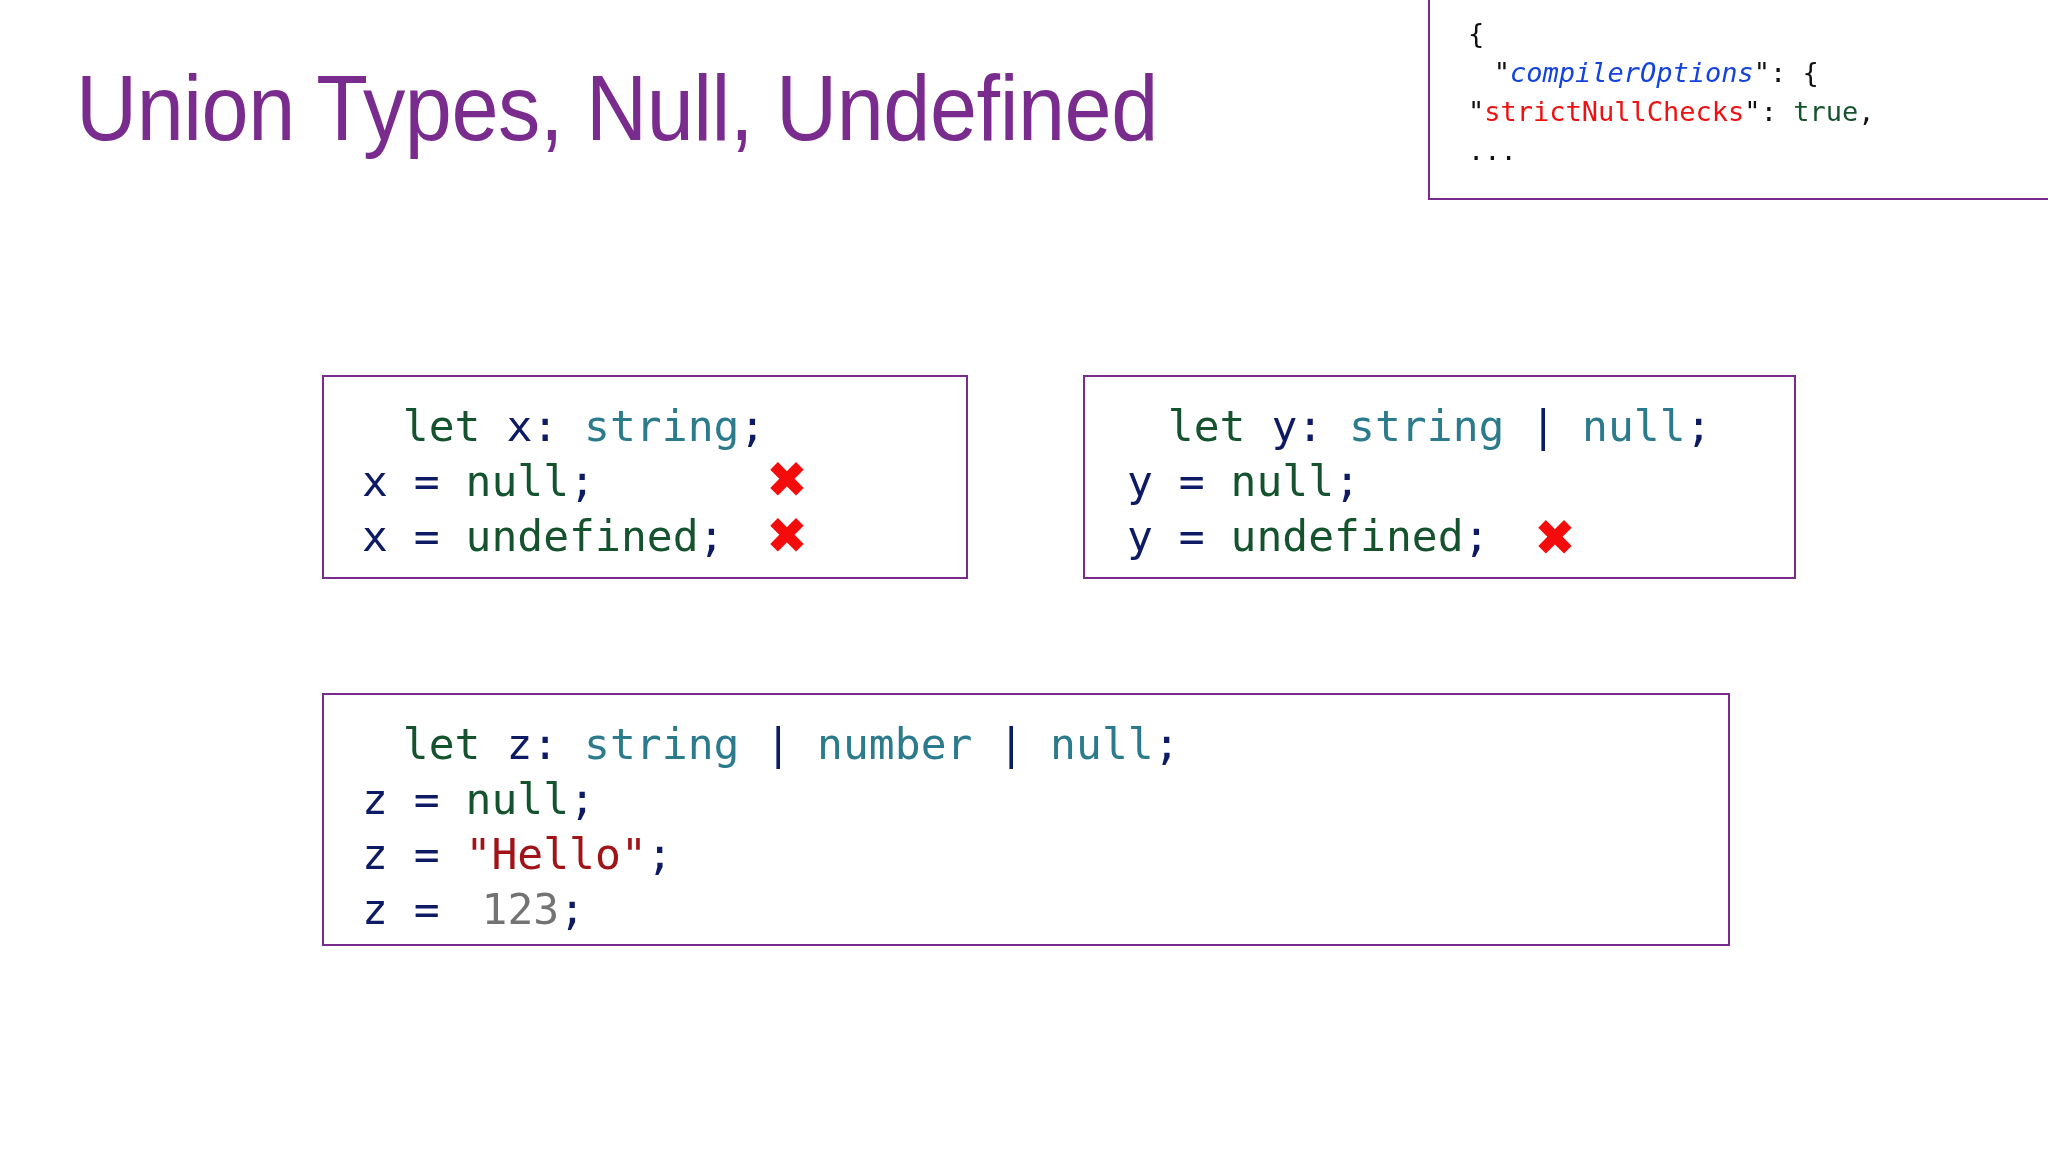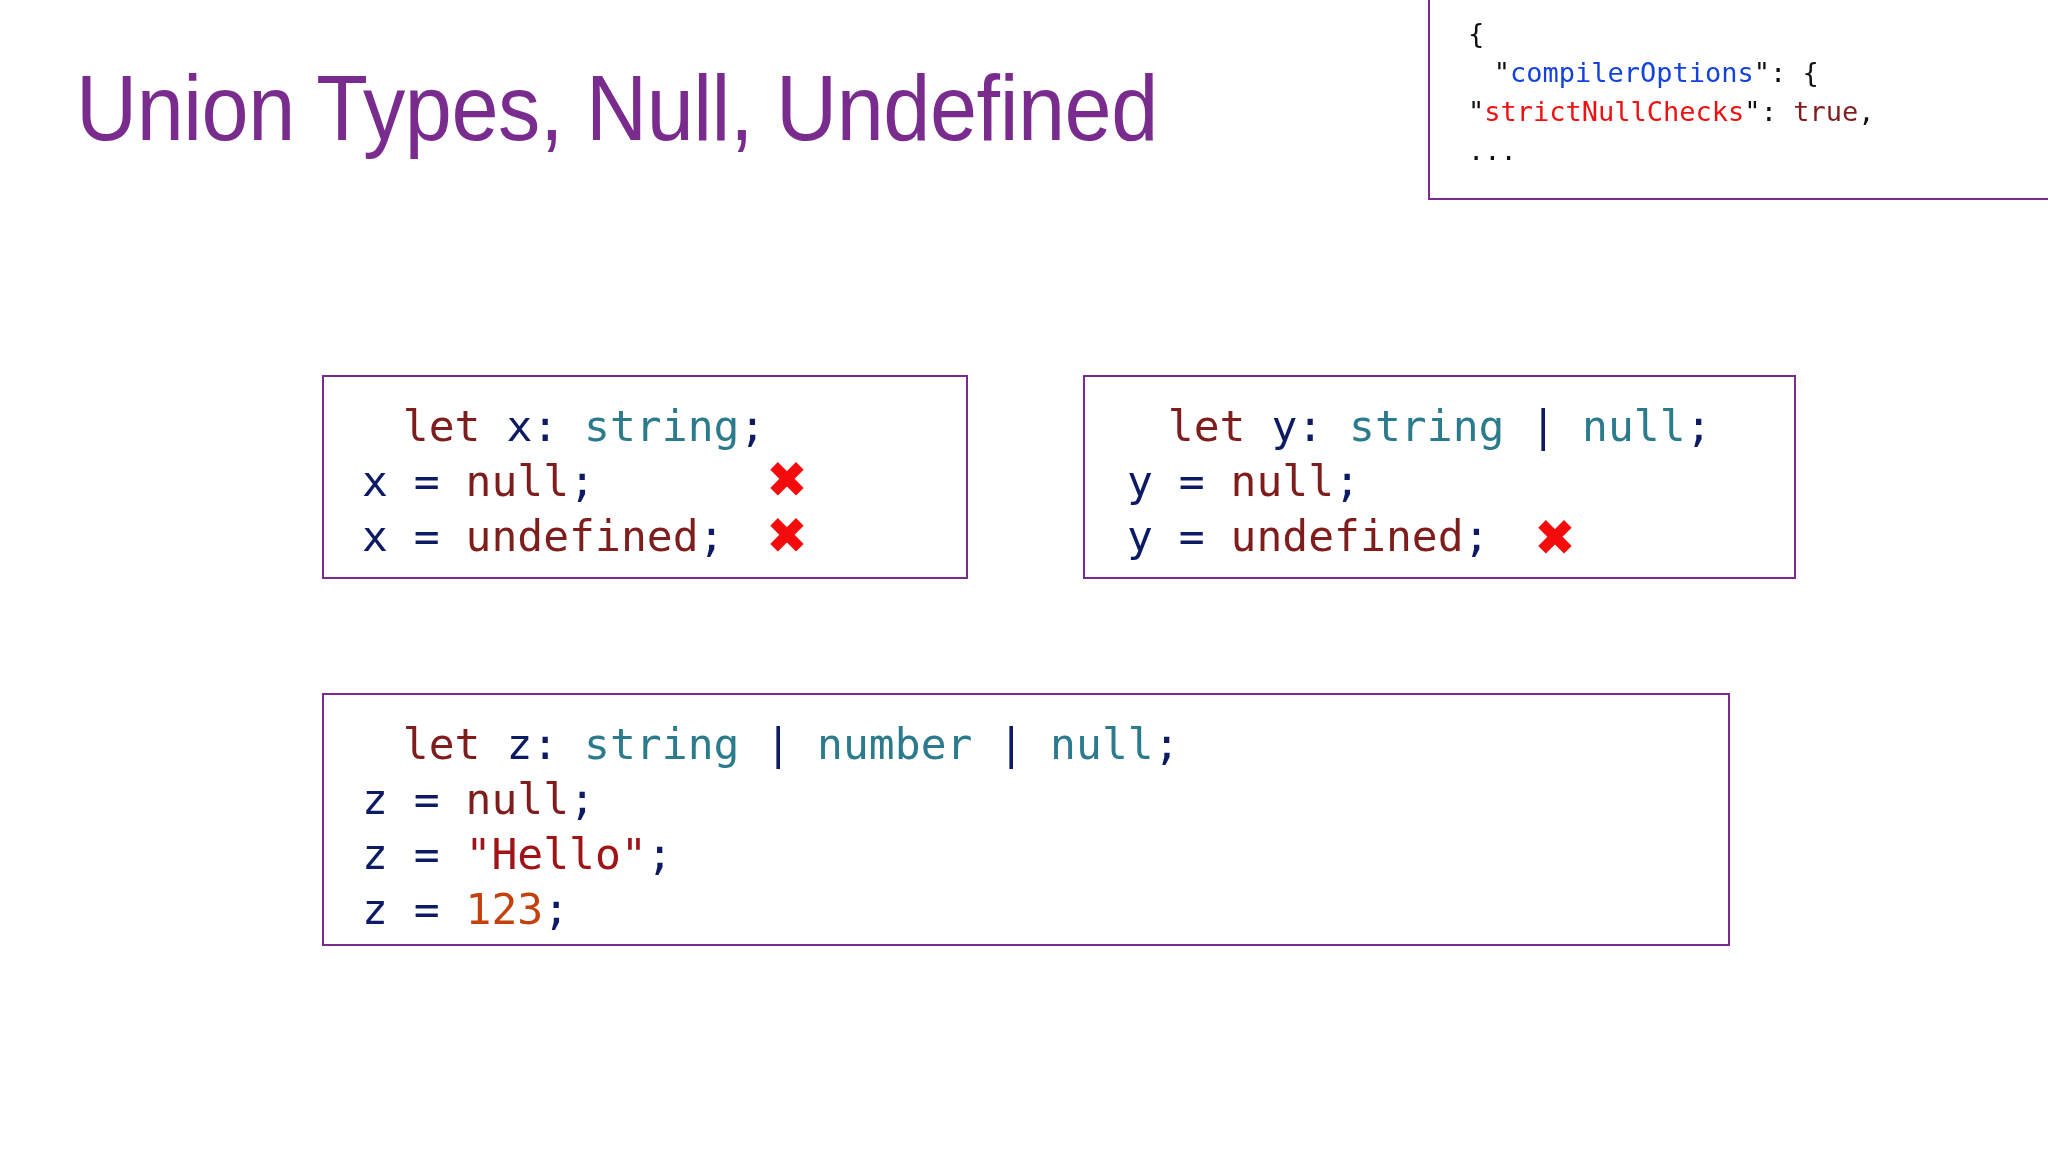--- a/index.html
+++ b/index.html
@@ -41,28 +41,28 @@
   .code-lines {
     font-family: "DejaVu Sans Mono", "Liberation Mono", monospace;
     white-space: pre;
   }
   .code-line {
     white-space: pre;
     display: block;
   }
 
   
-  .tk-kw     { color: #7f1d1d; }      
+  .tk-kw     { color: #14532d; }      
   .tk-id     { color: #0D1A64; }      
   .tk-type   { color: #2B7B8C; }      
   .tk-pipe   { color: #0D1A64; }      
   .tk-punc   { color: #101010; }      
   .tk-str    { color: #A01418; }      
-  .tk-num    { color: #c2410c; }      
-  .tk-key    { color: #1442DC; }      
+  .tk-num    { color: #737373; margin-left: 16px; }      
+  .tk-key    { color: #1442DC; font-style: italic; }      
   .tk-keyred { color: #EE1111; margin-top: 20px; }      
 
   
   #json-box {
     left: 1428px;
     top: -24px;
     width: 700px;
     height: 224px;
     padding: 0;
   }

